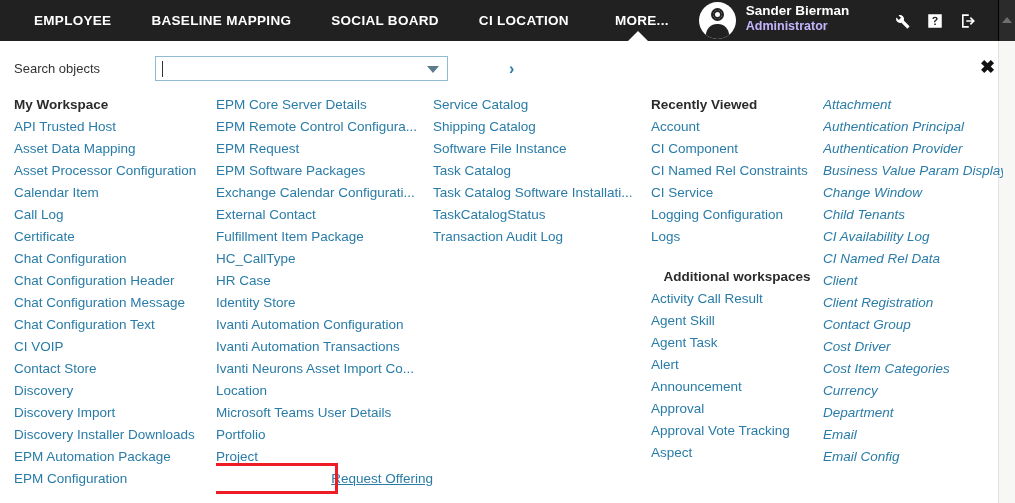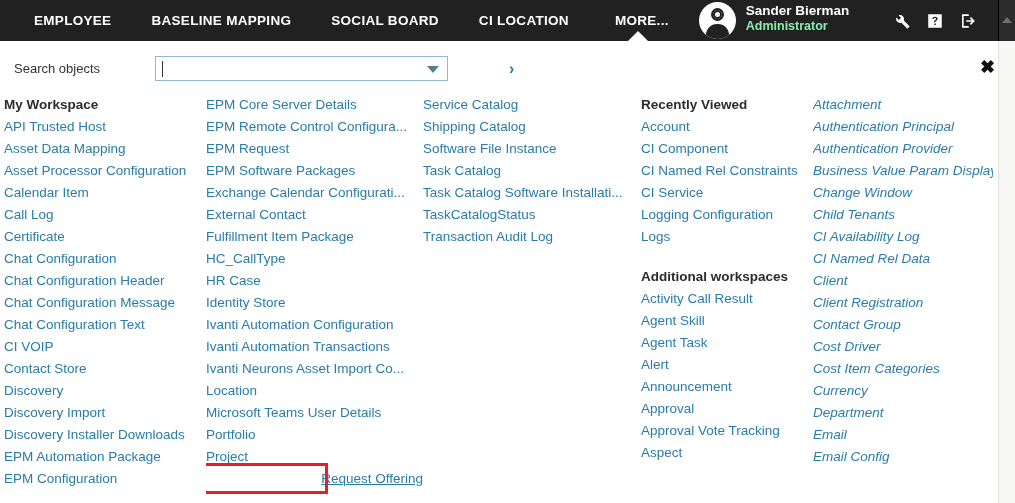--- a/index.html
+++ b/index.html
@@ -103,21 +103,21 @@
     overflow: hidden;
     height: 34px;
   }
   .user-name {
     color: #ffffff;
     font-size: 13.5px;
     font-weight: bold;
     white-space: nowrap;
   }
   .user-role {
-    color: #86efac;
+    color: #c4b5fd;
     font-size: 12.5px;
     font-weight: bold;
     white-space: nowrap;
     margin-top: 2px;
   }
 
   .topbar-icons {
     position: absolute;
     right: 38px;
     top: 0;
@@ -236,40 +236,40 @@
     line-height: 1;
   }
 
   
   .columns {
     position: absolute;
     top: 94px; left: 0;
     width: 998px;
     height: 409px;
     display: flex;
-    padding-left: 4px;
+    padding-left: 14px;
   }
 
   .col { flex: 0 0 auto; overflow: hidden; }
   .col-1 { width: 202px; }
   .col-2 { width: 217px; }
   .col-3 { width: 218px; }
   .col-4 { width: 172px; }
   .col-5 { width: 180px; font-style: italic; }
 
   .col-heading {
     font-size: 13.5px;
     font-weight: bold;
     color: #2b2b2b;
     line-height: 22px;
     height: 22px;
     white-space: nowrap;
     overflow: hidden;
   }
-  .col-heading.spaced { margin-top: 18px; }
+  .col-heading.spaced { margin-top: 18px; text-align: center; }
 
   .col-link {
     display: block;
     font-size: 13.5px;
     color: #2a7ca8;
     line-height: 22px;
     height: 22px;
     white-space: nowrap;
     overflow: hidden;
     text-decoration: none;

